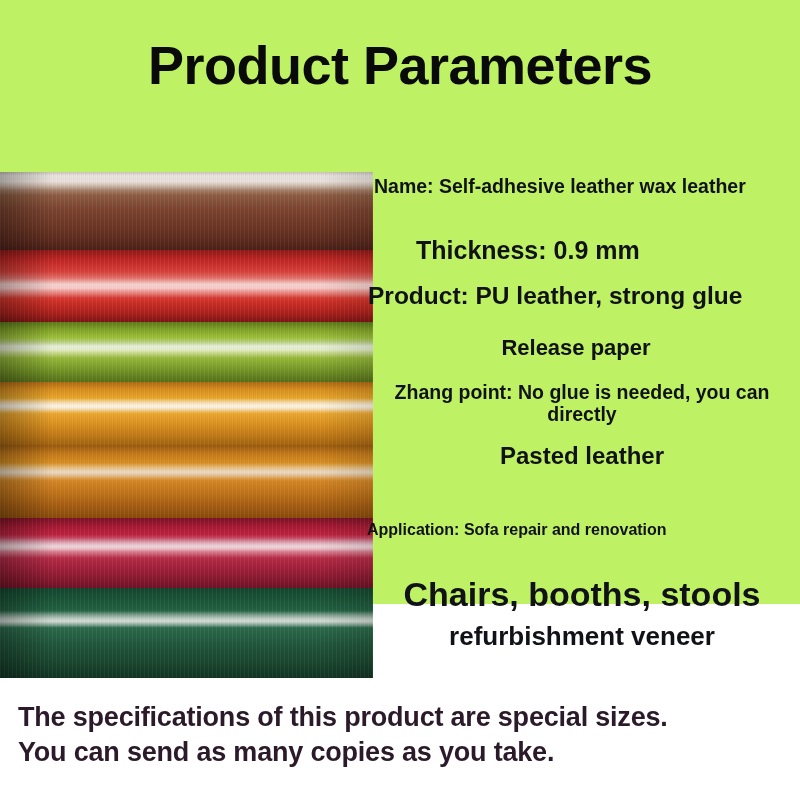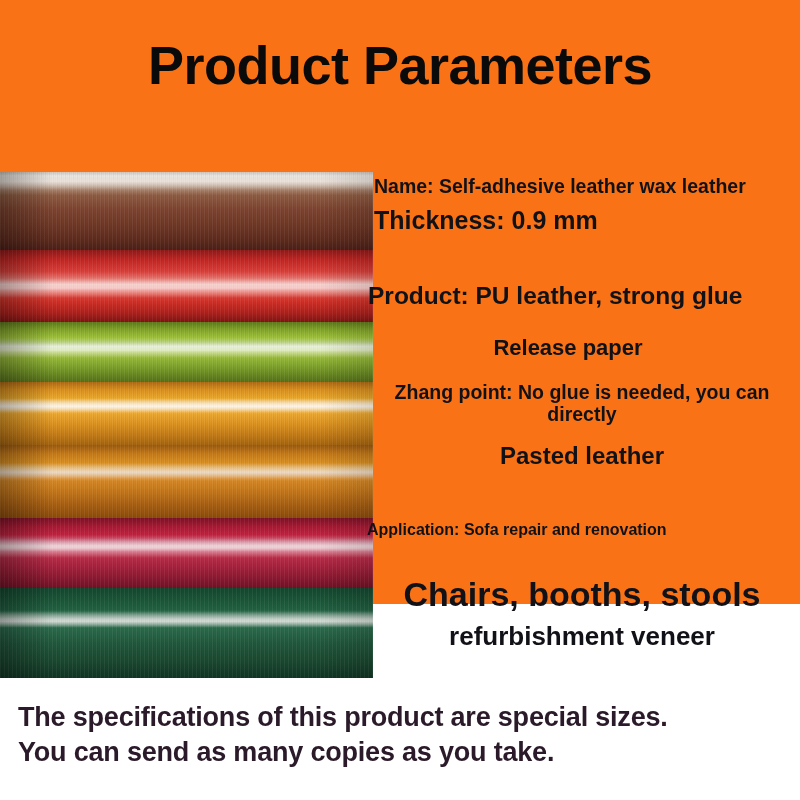--- a/index.html
+++ b/index.html
@@ -12,21 +12,21 @@
     height: 800px;
     font-family: "Liberation Sans", sans-serif;
     overflow: hidden;
     position: relative;
   }
 
   #page {
     position: relative;
     width: 800px;
     height: 604px;
-    background: #f97316;
+    background: #bef264;
   }
 
   
   .title {
     position: absolute;
     left: 0;
     top: 38px;
     width: 800px;
     text-align: center;
     font-size: 54px;
@@ -187,23 +187,23 @@
     font-family: "Liberation Sans", sans-serif;
     line-height: 1.12;
     white-space: nowrap;
   }
   .spec-wrap {
     white-space: normal;
     text-align: center;
   }
 
   .s-name      { left: 374px; top: 176px;  font-size: 19.5px; }
-  .s-thick     { left: 374px; top: 206px;  font-size: 25px; }
+  .s-thick     { left: 374px; top: 236px;  font-size: 25px; padding-left: 42px; }
   .s-material  { left: 368px; top: 282px;  font-size: 24.5px; }
-  .s-release   { left: 358px; top: 336px;  width: 420px; font-size: 22px; text-align: center; }
+  .s-release   { left: 366px; top: 336px;  width: 420px; font-size: 22px; text-align: center; }
   .s-zhang     { left: 368px; top: 382px;  width: 428px; font-size: 19.5px; }
   .s-pasted    { left: 368px; top: 443px;  width: 428px; font-size: 24px; text-align: center; }
   .s-app       { left: 367px; top: 521px;  font-size: 16px; }
   .s-chairs    { left: 368px; top: 575px;  width: 428px; font-size: 34px; text-align: center; }
   .s-bedside   { left: 368px; top: 622px;  width: 428px; font-size: 26px; text-align: center; }
 
   
   .caption {
     position: absolute;
     left: 18px;

